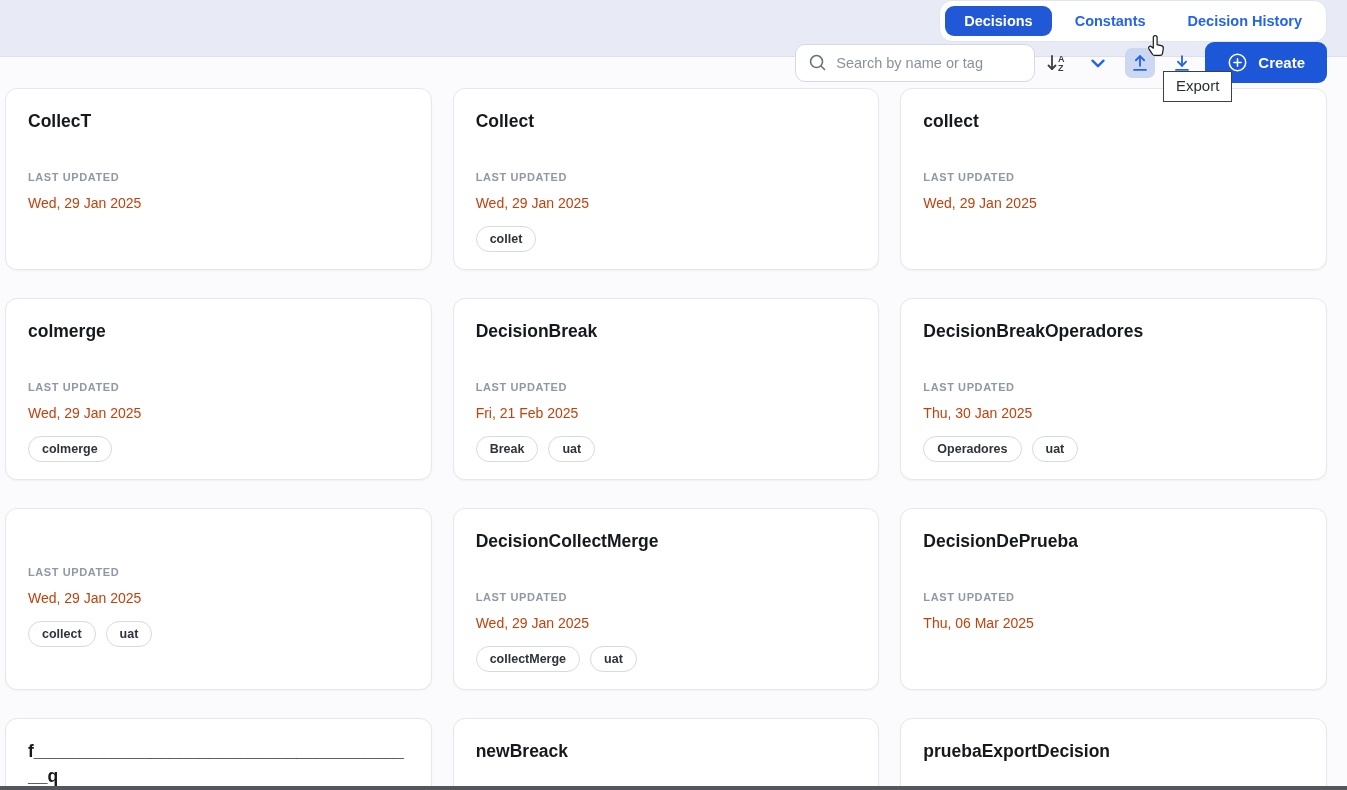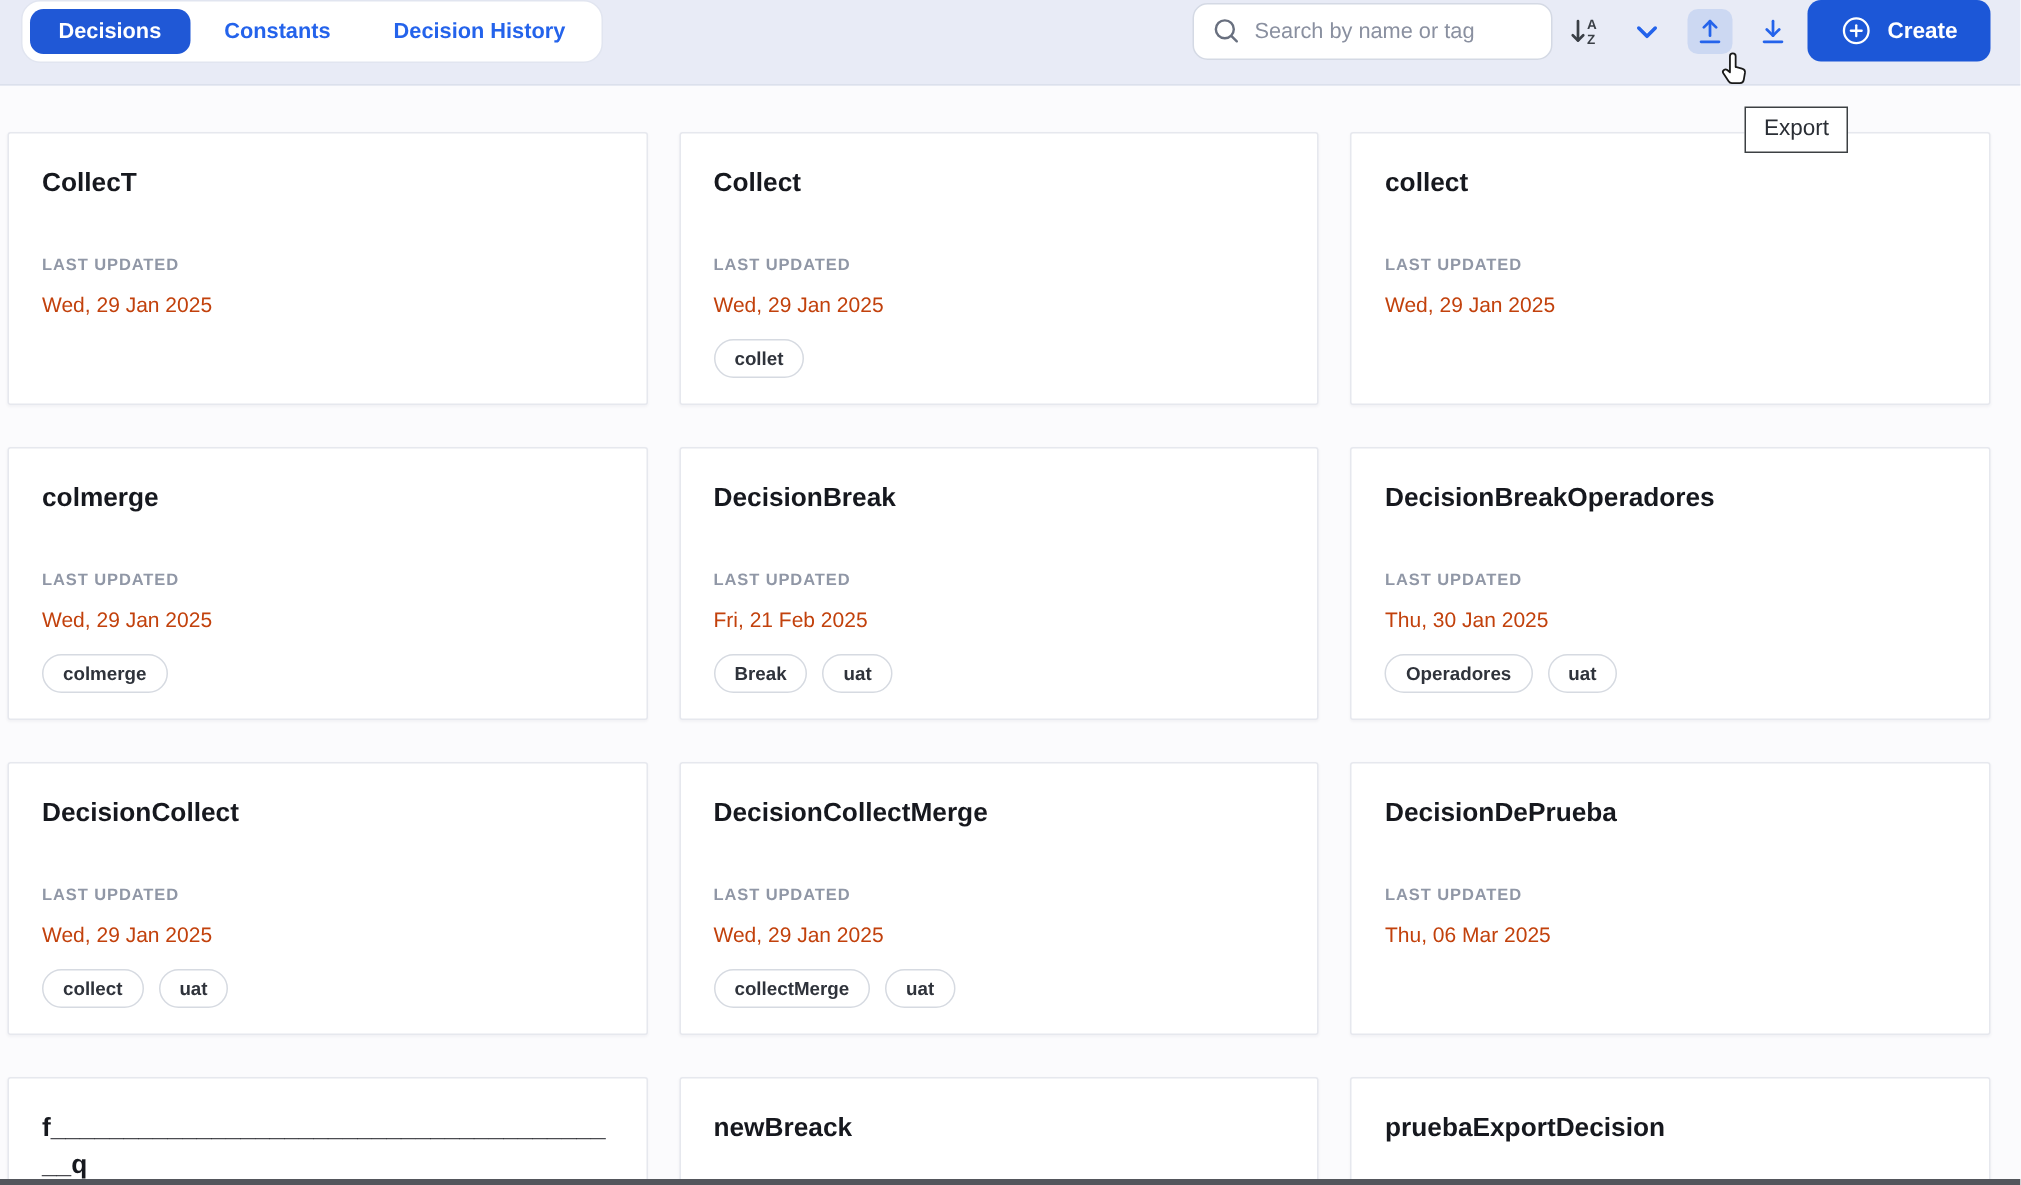--- a/index.html
+++ b/index.html
@@ -10,22 +10,23 @@
     position: relative;
     color: #17191f;
   }
 
   
   .header {
     height: 57px;
     background: #e8ebf6;
     border-bottom: 1px solid #dbe0ec;
     display: flex;
-    align-items: flex-start;
+    align-items: flex-end;
     padding: 0 20px 0 14px;
+    flex-direction: column;
   }
   .tab-group {
     background: #ffffff;
     border: 1px solid #e1e5f0;
     border-radius: 13px;
     padding: 5px;
     display: flex;
     gap: 4px;
     align-items: center;
   }
@@ -129,21 +130,21 @@
   .card-grid {
     padding: 31px 20px 40px 5px;
     display: grid;
     grid-template-columns: repeat(3, 1fr);
     column-gap: 21px;
     row-gap: 28px;
   }
   .card {
     background: #ffffff;
     border: 1px solid #e6e8ee;
-    border-radius: 2px;
+    border-radius: 12px;
     height: 182px;
     padding: 20px 22px;
     display: flex;
     flex-direction: column;
     box-shadow: 0 1px 2px rgba(16,24,40,0.04);
     cursor: pointer;
     overflow: hidden;
   }
   .card-title {
     font-size: 17.5px;
@@ -323,21 +324,20 @@
       <div class="meta-label">LAST UPDATED</div>
       <div class="card-date">Thu, 30 Jan 2025</div>
     </div>
     <div class="card-tags">
         <span class="tag">Operadores</span>
         <span class="tag">uat</span>
       </div>
   </div>
 
   <div class="card">
-    <div class="card-title">DecisionCollect</div>
     <div class="card-meta">
       <div class="meta-label">LAST UPDATED</div>
       <div class="card-date">Wed, 29 Jan 2025</div>
     </div>
     <div class="card-tags">
         <span class="tag">collect</span>
         <span class="tag">uat</span>
       </div>
   </div>
 

